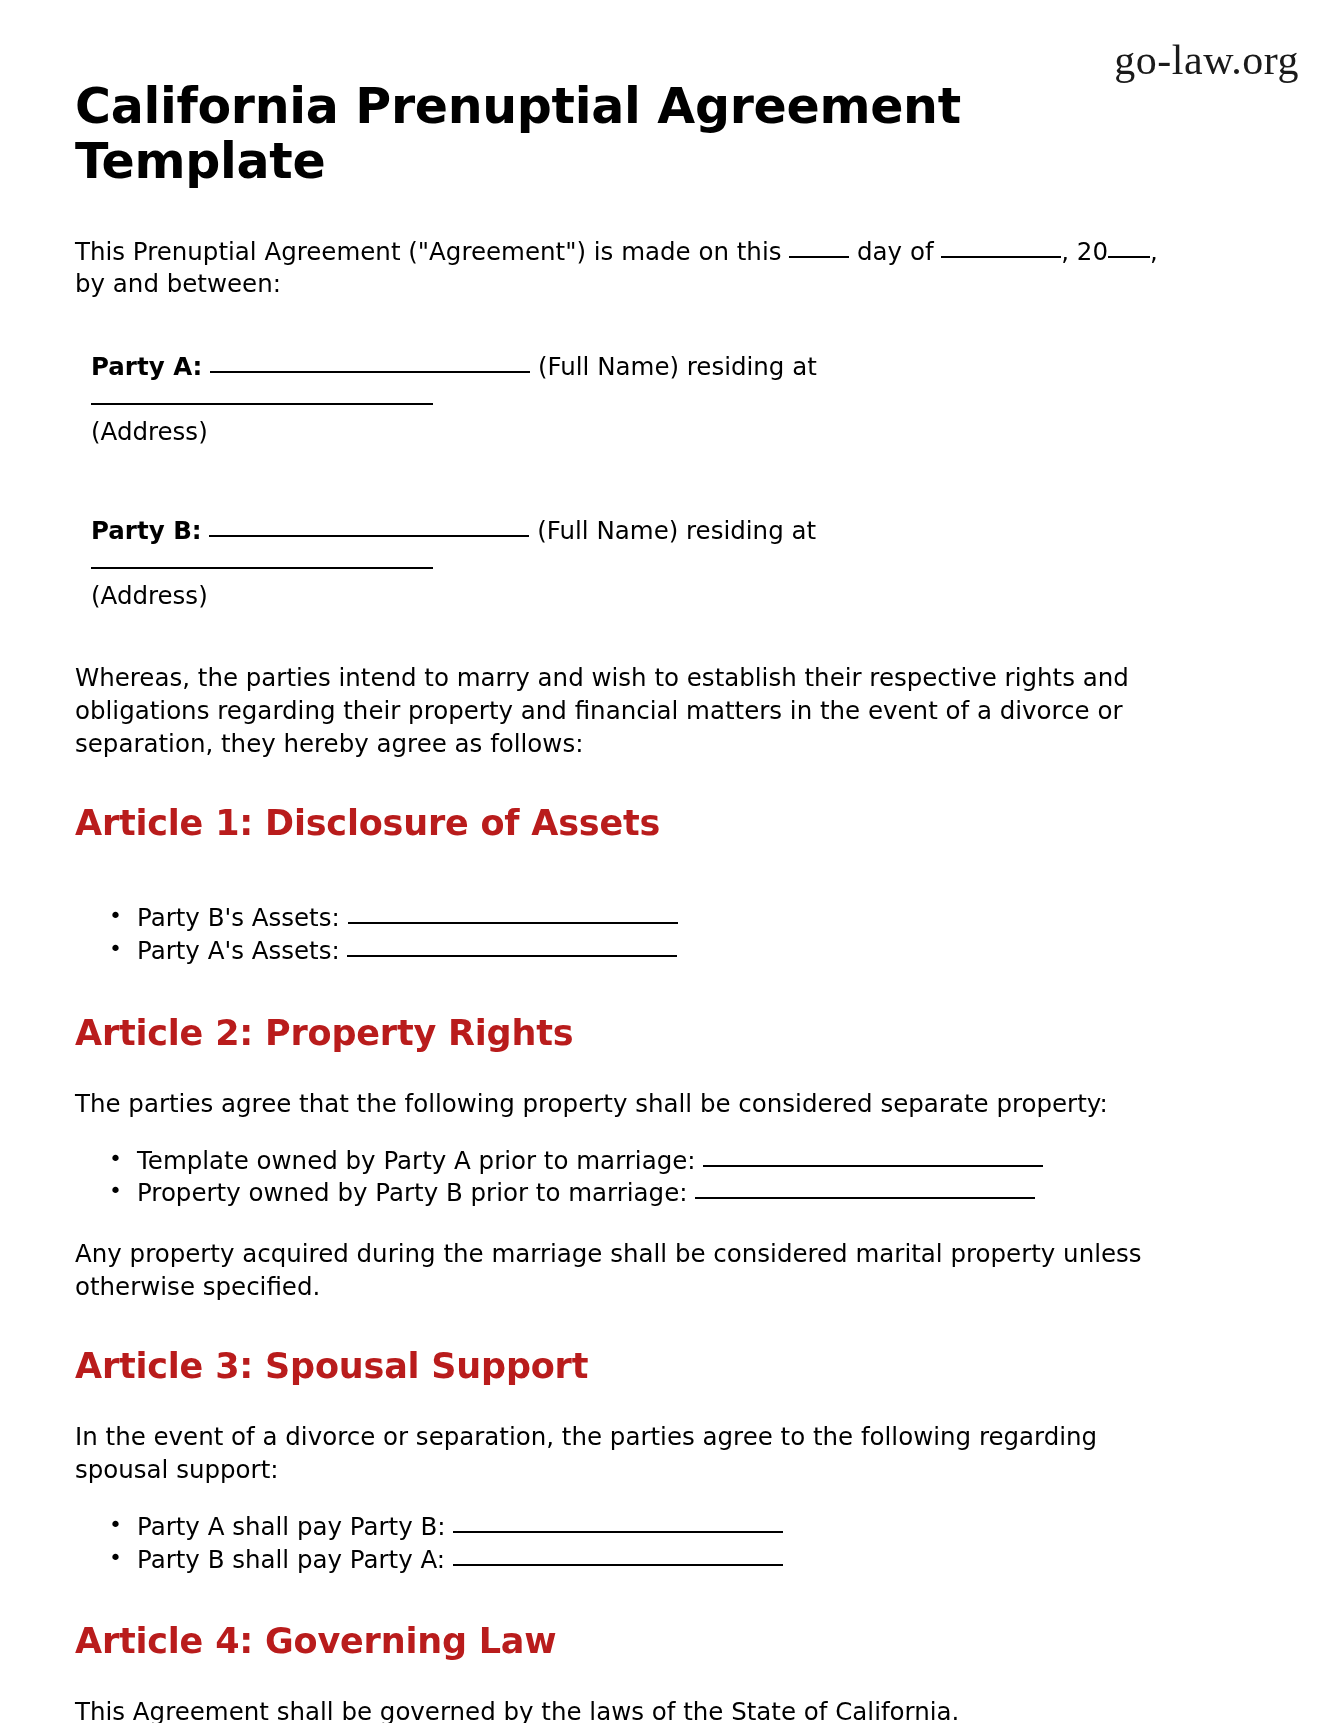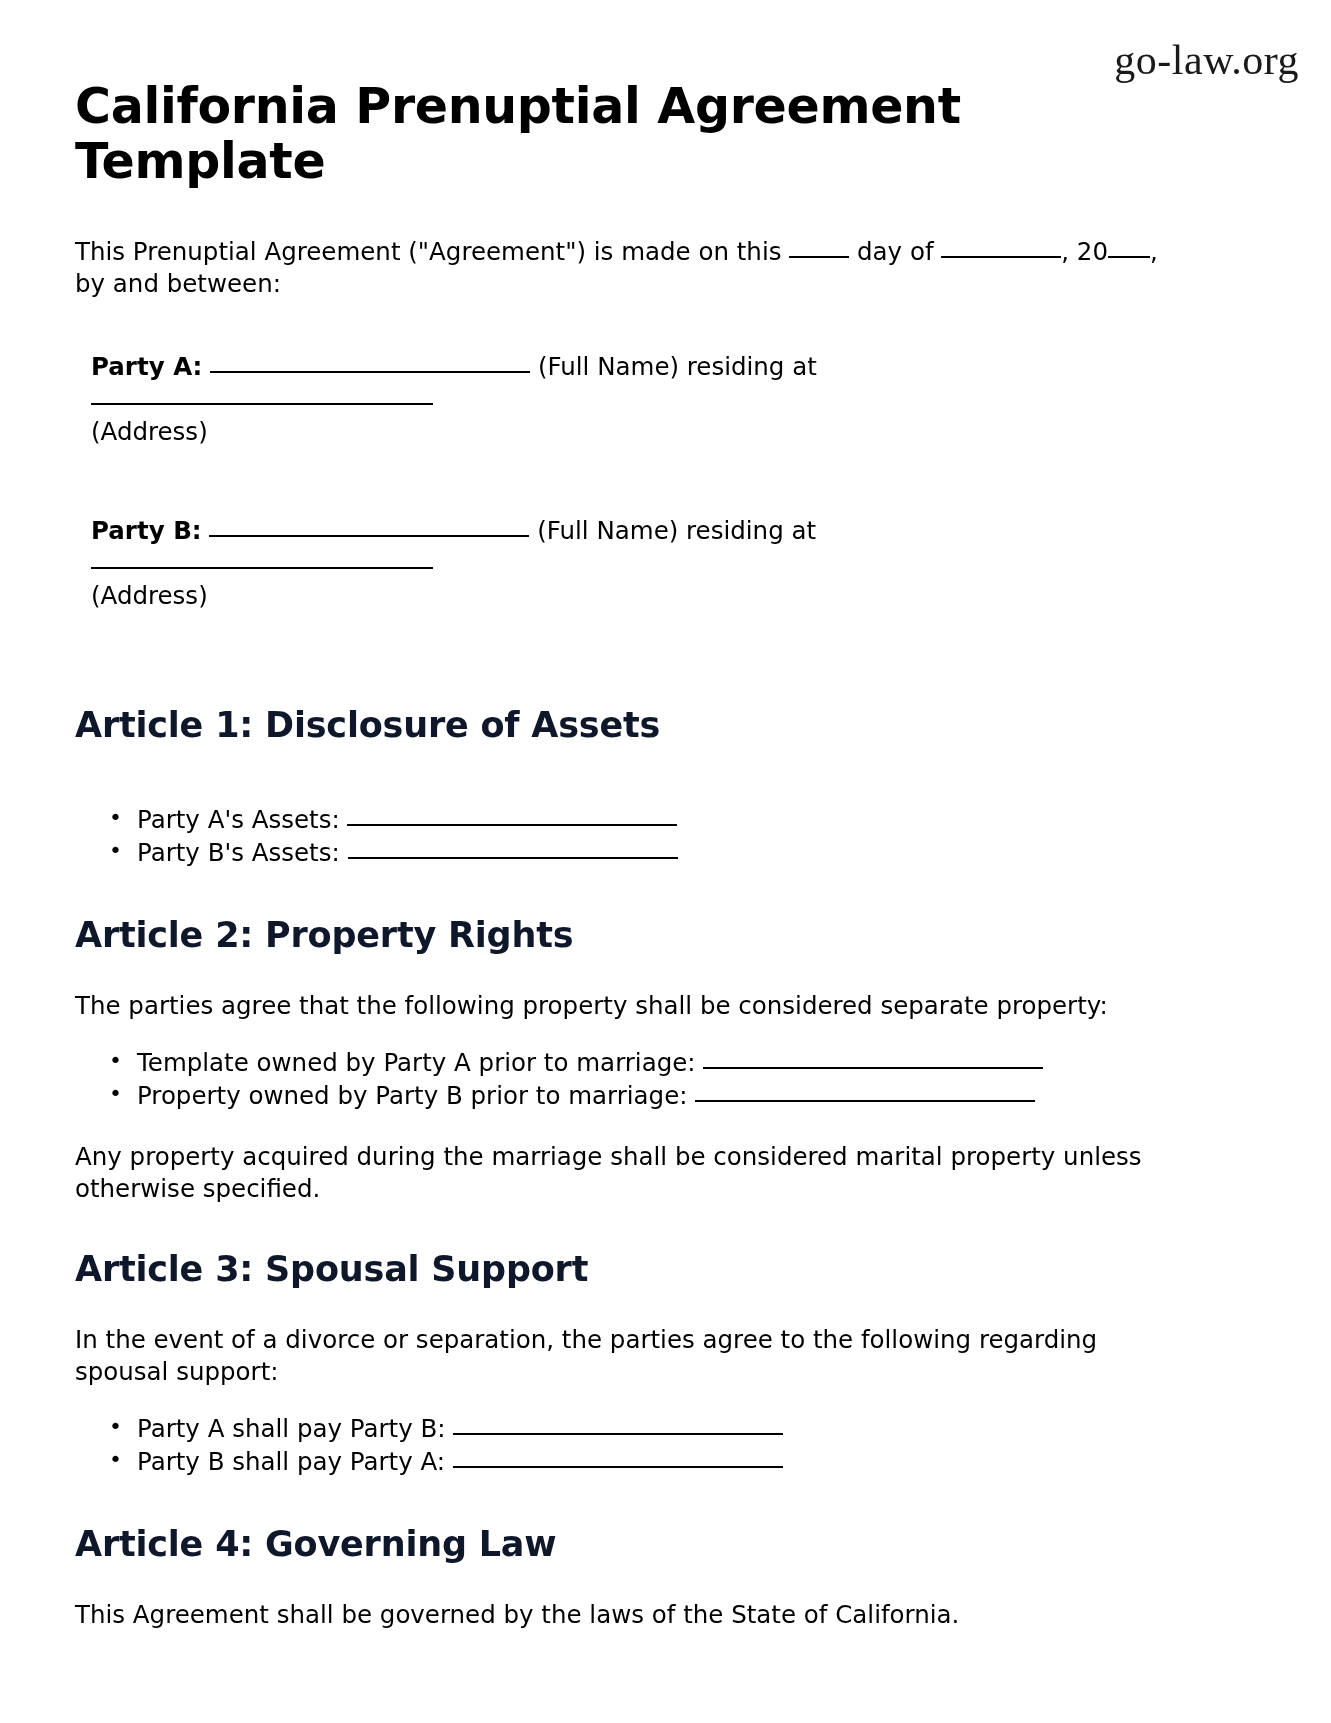--- a/index.html
+++ b/index.html
@@ -76,21 +76,21 @@
   .blank-tiny { width: 42px; }
   .blank-assets { width: 330px; }
   .blank-prop { width: 340px; }
   .blank-support { width: 330px; }
   h2.article-title {
     font-size: 35px;
     font-weight: bold;
     line-height: 1.2;
     margin: 0;
     letter-spacing: -0.2px;
-    color: #0f172a;
+    color: #b91c1c;
   }
   ul.doc-list {
     margin: 0;
     padding: 0 0 0 62px;
     list-style: none;
   }
   ul.doc-list li {
     font-size: 24.5px;
     line-height: 1.18;
     color: #000;
@@ -126,29 +126,30 @@
     <div class="spacer-md"></div>
 
     <p class="party-line"><span class="party-label">Party A:</span> <span class="blank blank-name"></span> <span>(Full Name) residing at</span> <span class="blank blank-addr"></span><br><span>(Address)</span></p>
 
     <div class="spacer-md"></div>
 
     <p class="party-line"><span class="party-label">Party B:</span> <span class="blank blank-name"></span> <span>(Full Name) residing at</span> <span class="blank blank-addr"></span><br><span>(Address)</span></p>
 
     <div class="spacer-md"></div>
 
+    <p class="body-para">Whereas, the parties intend to marry and wish to establish their respective rights and obligations regarding their property and financial matters in the event of a divorce or separation, they hereby agree as follows:</p>
 
     <div class="spacer-lg"></div>
 
     <h2 class="article-title">Article 1: Disclosure of Assets</h2>
     <div class="spacer-md"></div>
     <div class="spacer-sm"></div>
     <ul class="doc-list">
+      <li><span>Party B's Assets:</span> <span class="blank blank-assets"></span></li>
       <li><span>Party A's Assets:</span> <span class="blank blank-assets"></span></li>
-      <li><span>Party B's Assets:</span> <span class="blank blank-assets"></span></li>
     </ul>
 
     <div class="spacer-lg"></div>
 
     <h2 class="article-title">Article 2: Property Rights</h2>
     <div class="spacer-md"></div>
     <p class="body-para">The parties agree that the following property shall be considered separate property:</p>
     <div class="spacer-sm"></div>
     <ul class="doc-list">
       <li><span>Template owned by Party A prior to marriage:</span> <span class="blank blank-prop"></span></li>

